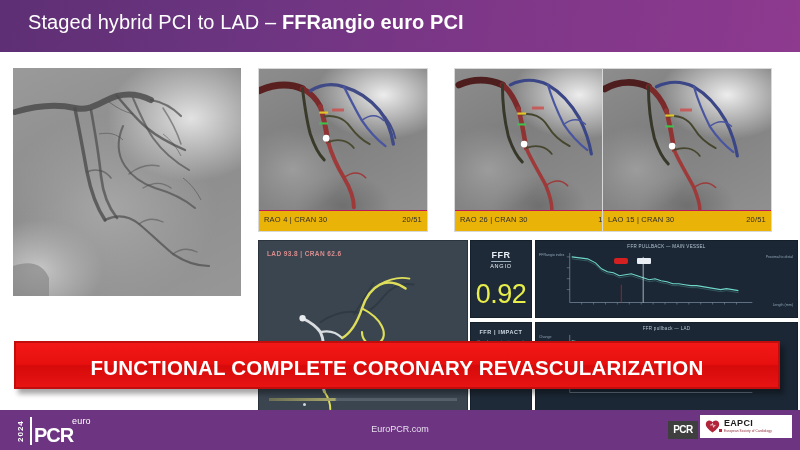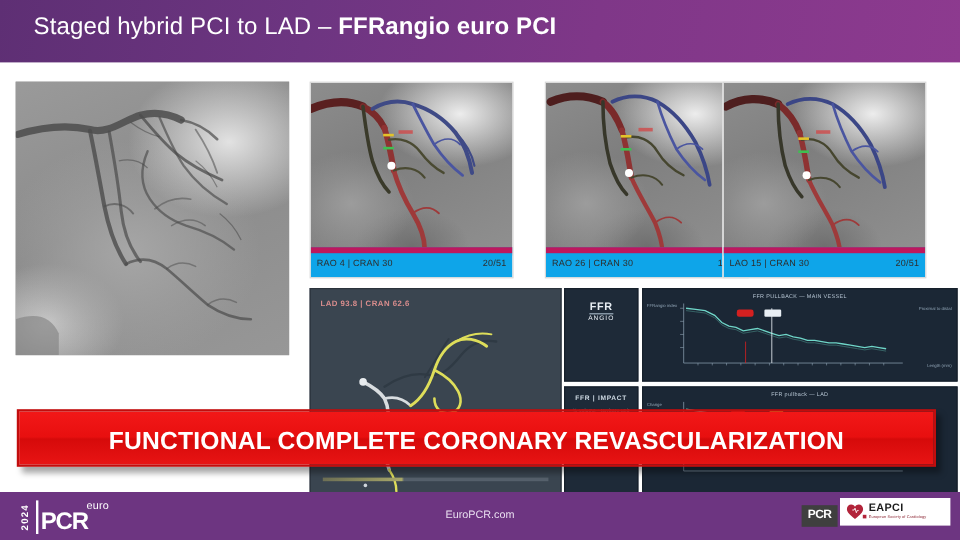--- a/index.html
+++ b/index.html
@@ -29,22 +29,22 @@
     border:1px solid #d8d8d8;box-sizing:border-box;overflow:hidden;}
   .tile1{left:258px;} .tile2{left:430px;margin-left:24px;} .tile3{left:602px;}
   .tile .img{position:absolute;left:0;top:0;right:0;height:144px;overflow:hidden;
     background:linear-gradient(150deg,#8d8d8d 0%,#7e7e7e 40%,#909090 100%);}
   .tile .img .sheen{position:absolute;inset:0;
     background:
       radial-gradient(ellipse 95px 62px at 74% 18%, #ededed 0%, rgba(237,237,237,0) 72%),
       radial-gradient(ellipse 70px 58px at 20% 70%, #9c9c9c 0%, rgba(156,156,156,0) 75%),
       radial-gradient(ellipse 60px 40px at 50% 95%, #6f6f6f 0%, rgba(111,111,111,0) 80%);}
   .tile .img svg{position:absolute;inset:0;}
-  .tile .cap{position:absolute;left:0;right:0;bottom:0;height:20px;background:#0ea5e9;
-    border-top:5px solid #be185d;}
+  .tile .cap{position:absolute;left:0;right:0;bottom:0;height:20px;background:#eab308;
+    border-top:1px solid #be185d;}
   .tile .cap .l{position:absolute;left:5px;top:4px;font-size:7.5px;color:#2e2e2e;letter-spacing:.2px;}
   .tile .cap .r{position:absolute;right:5px;top:4px;font-size:7.5px;color:#2e2e2e;letter-spacing:.2px;}
 
   
   .ffr-tree{position:absolute;left:258px;top:240px;width:210px;height:172px;
     background:#3a4550;overflow:hidden;border:1px solid #2b333c;box-sizing:border-box;}
   .ffr-tree .lbl{position:absolute;left:8px;top:9px;font-size:6.5px;color:#d98d8d;
     letter-spacing:.4px;font-weight:bold;}
   .ffr-tree svg{position:absolute;inset:0;}
   .ffr-tree .footbar{position:absolute;left:10px;right:10px;bottom:10px;height:3px;
@@ -261,20 +261,21 @@
     <div class="footbar"></div>
     <div class="footdot"></div>
   </div>
 
   <div class="ffr-val">
     <div class="ffr-badge">
       <div class="t1">FFR</div>
       <div class="rule"></div>
       <div class="t2">ANGIO</div>
     </div>
+    <div class="ffr-number">0.92</div>
   </div>
 
   <div class="ffr-impact">
     <div class="hd">FFR | IMPACT</div>
     <div class="sub">% volume  •  territory unit</div>
   </div>
 
   <div class="chart-panel chart-top">
     <div class="chart-title">FFR PULLBACK — MAIN VESSEL</div>
     <div class="chart-ylab">FFRangio

